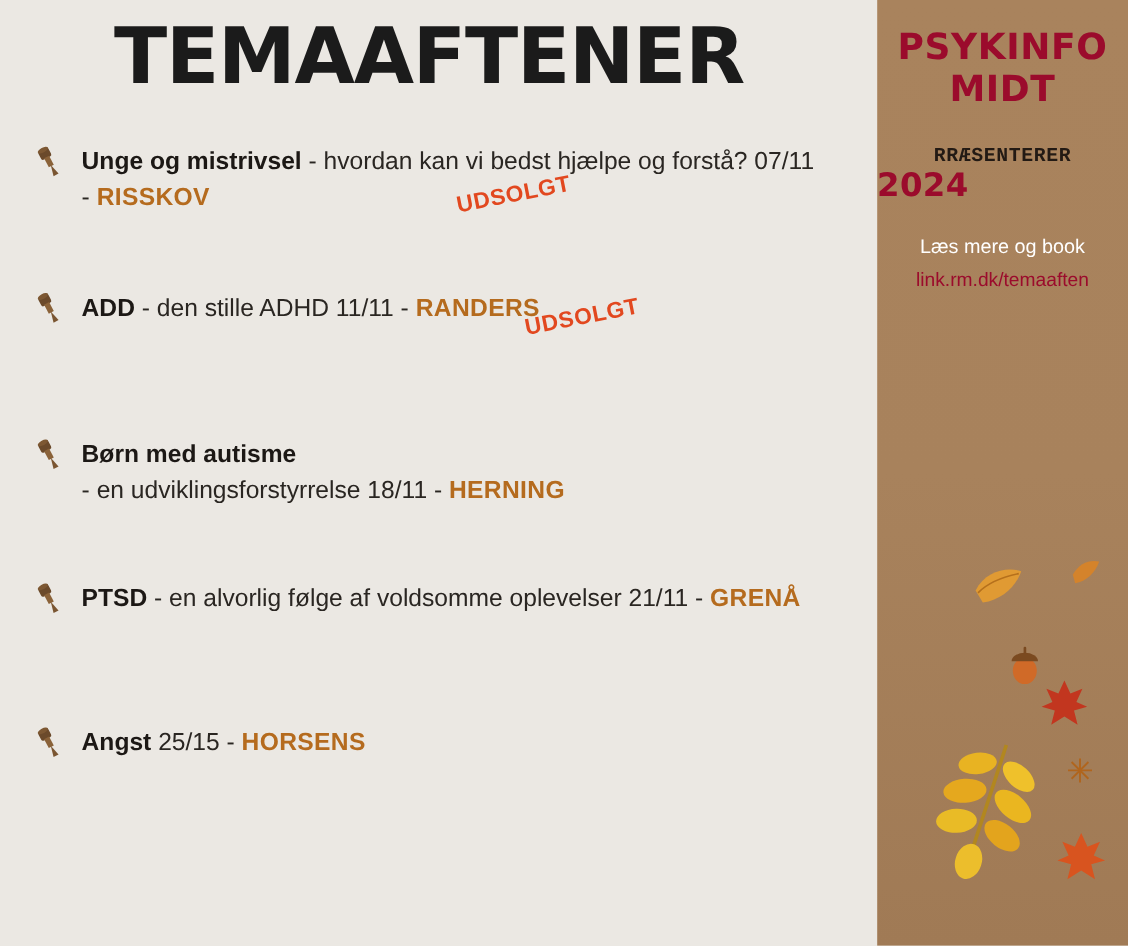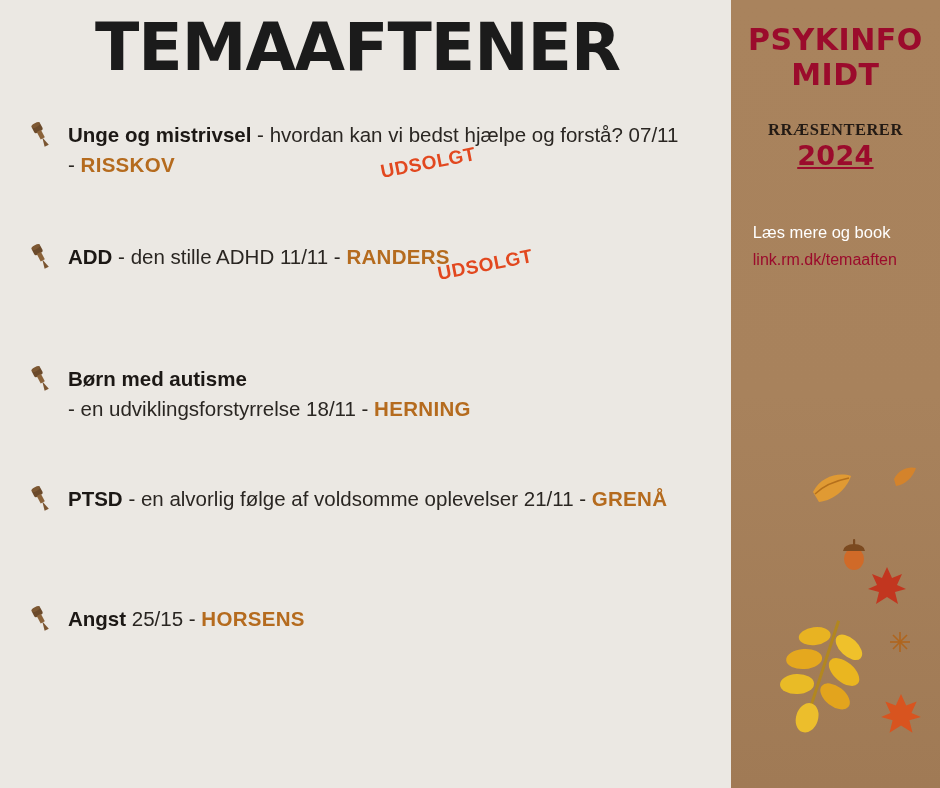--- a/index.html
+++ b/index.html
@@ -106,54 +106,53 @@
   .brand-line {
     font-family: "DejaVu Sans", sans-serif;
     font-weight: bold;
     font-size: 30px;
     color: #9b0b2c;
     line-height: 1.18;
     letter-spacing: 0.5px;
   }
   .presents {
     text-align: center;
-    font-family: Liberation Serif, serif;
+    font-family: Liberation Mono, monospace;
     font-weight: bold;
     font-size: 16.5px;
     color: #231a14;
     letter-spacing: 0.5px;
     margin-top: 27px;
   }
   .month {
     text-align: center;
     font-family: "DejaVu Sans", sans-serif;
     font-weight: bold;
     font-size: 27px;
     color: #9b0b2c;
     line-height: 1.2;
     margin-top: 22px;
     letter-spacing: 0.3px;
   }
   .year {
-    text-align: center;
     font-family: "DejaVu Sans", sans-serif;
     font-weight: bold;
     font-size: 27px;
     color: #9b0b2c;
     letter-spacing: 0.3px;
     line-height: 1.2;
-    text-decoration: underline;
   }
   .booking {
-    margin-top: 48px;
+    text-align: center;
+    margin-top: 23px;
     font-family: "Liberation Sans", sans-serif;
     font-size: 16.5px;
     color: #ffffff;
     line-height: 1.55;
-    padding: 0 22px;
+    padding: 0 5px;
   }
   .booking-link {
     display: block;
     color: #9b0b2c;
     font-size: 16px;
     margin-top: 2px;
     text-decoration: none;
   }
   
   .leaf {

